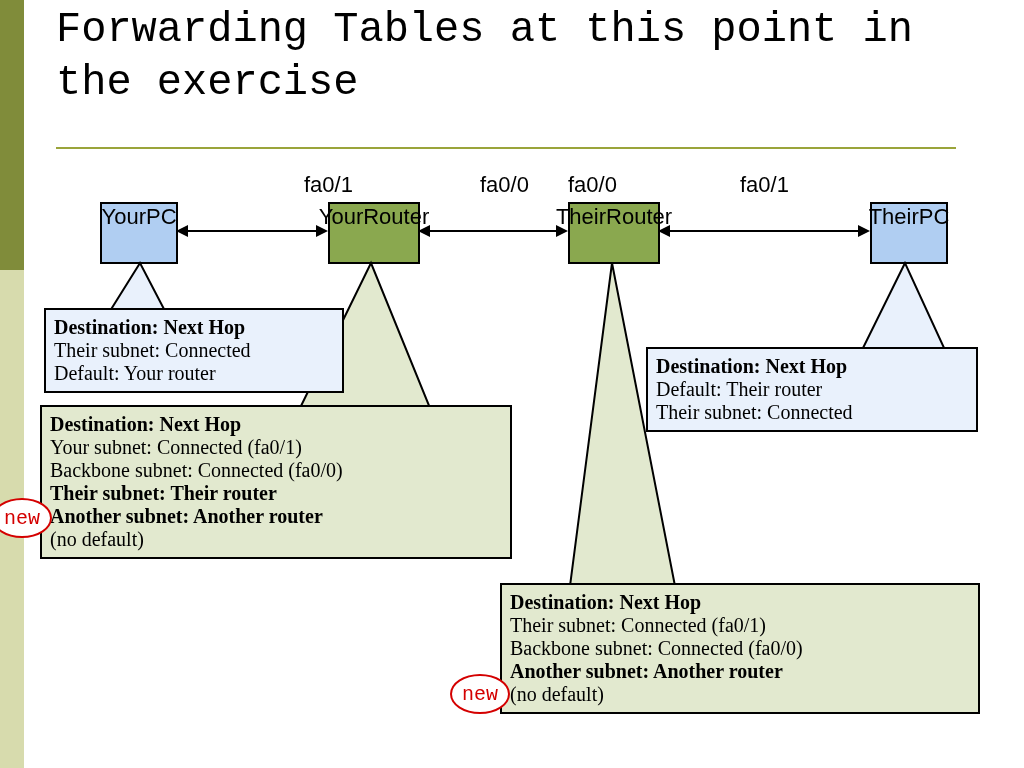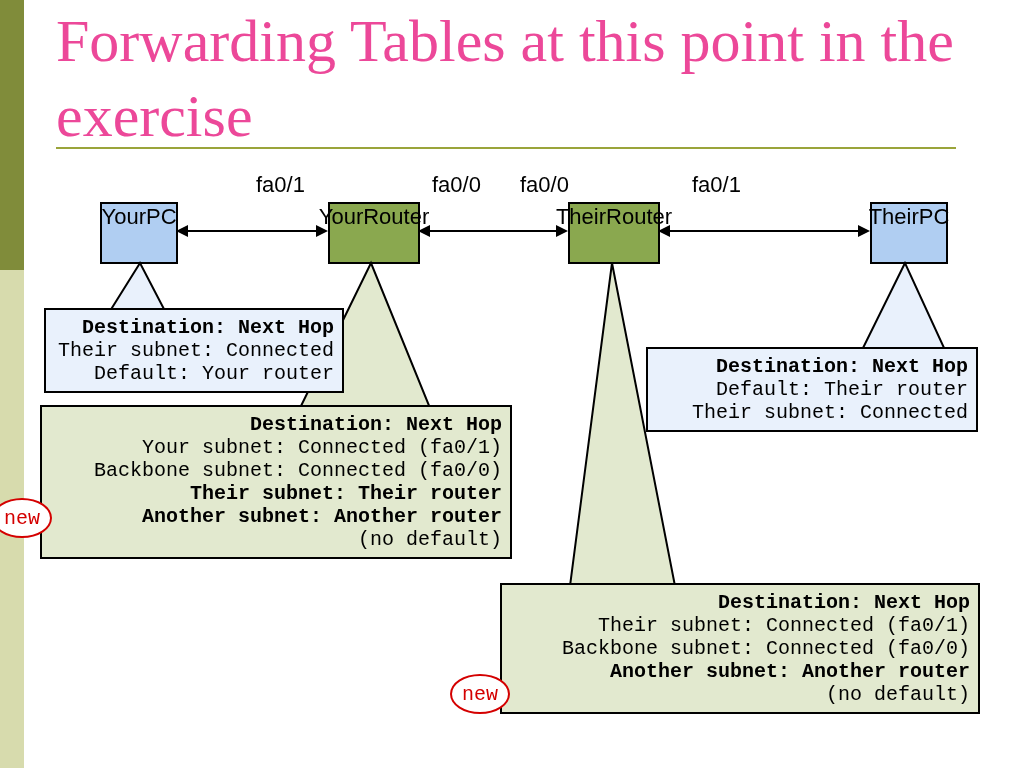--- a/index.html
+++ b/index.html
@@ -1,33 +1,33 @@
 <!DOCTYPE html>
 <html><head>
 <meta charset="utf-8">
 <style>
   html, body { margin:0; padding:0; width:1024px; height:768px; font-family:Georgia, 'Times New Roman', serif; background:#fff; }
   .stage { position:relative; width:1024px; height:768px; overflow:hidden; }
   .side-dark { position:absolute; left:0; top:0; width:24px; height:270px; background:#808c3a; }
   .side-light { position:absolute; left:0; top:270px; width:24px; height:498px; background:#d7dbad; }
-  .title { position:absolute; left:56px; top:4px; width:900px; font-size:60px; color:#ec4899; line-height:1.25; }
+  .title { position:absolute; left:56px; top:4px; width:900px; font-size:42px; color:#000000; line-height:1.25;font-family:Liberation Mono, monospace; }
   .title-rule { position:absolute; left:56px; top:147px; width:900px; height:0; border-top:2px solid #9aa43a; }
 
-  .ifacelabel { position:absolute; font-family:Arial, sans-serif; font-size:22px; color:#000; }
+  .ifacelabel { position:absolute; font-family:Arial, sans-serif; font-size:22px; color:#000;margin-left:48px; }
 
   .node { position:absolute; border:2px solid #000; text-align:center; font-family:Arial, sans-serif; font-size:22px; line-height:1.15; display:flex; flex-direction:row; justify-content:center; }
   .node-blue { background:#b0cef2; }
   .node-green { background:#8aa84f; }
 
   .linkline { position:absolute; height:2px; background:#000; }
   .arrowL, .arrowR { position:absolute; width:0;height:0; border-top:6px solid transparent; border-bottom:6px solid transparent; }
   .arrowL { border-right:12px solid #000; }
   .arrowR { border-left:12px solid #000; }
 
-  .callout { position:absolute; border:2px solid #000; font-family:Liberation Mono, monospace; font-size:20px; text-align:right; padding:6px 8px; }
+  .callout { position:absolute; border:2px solid #000; font-family:Liberation Serif, serif; font-size:20px; text-align:left; padding:6px 8px; }
   .cb-blue { background:#e9f1fc; }
   .cb-green { background:#e2e9cf; }
   .cb-head { font-weight:bold; }
   .red { color:#000000; font-weight:bold; }
 
   .newbadge { position:absolute; width:56px; height:36px; border:2px solid #d40000; border-radius:50%/50%; background:#fff; color:#d40000; font-family:'Courier New', monospace; font-size:20px; display:flex; align-items:center; justify-content:center; }
 
   svg.ptr { position:absolute; overflow:visible; }
 </style>
 </head>

